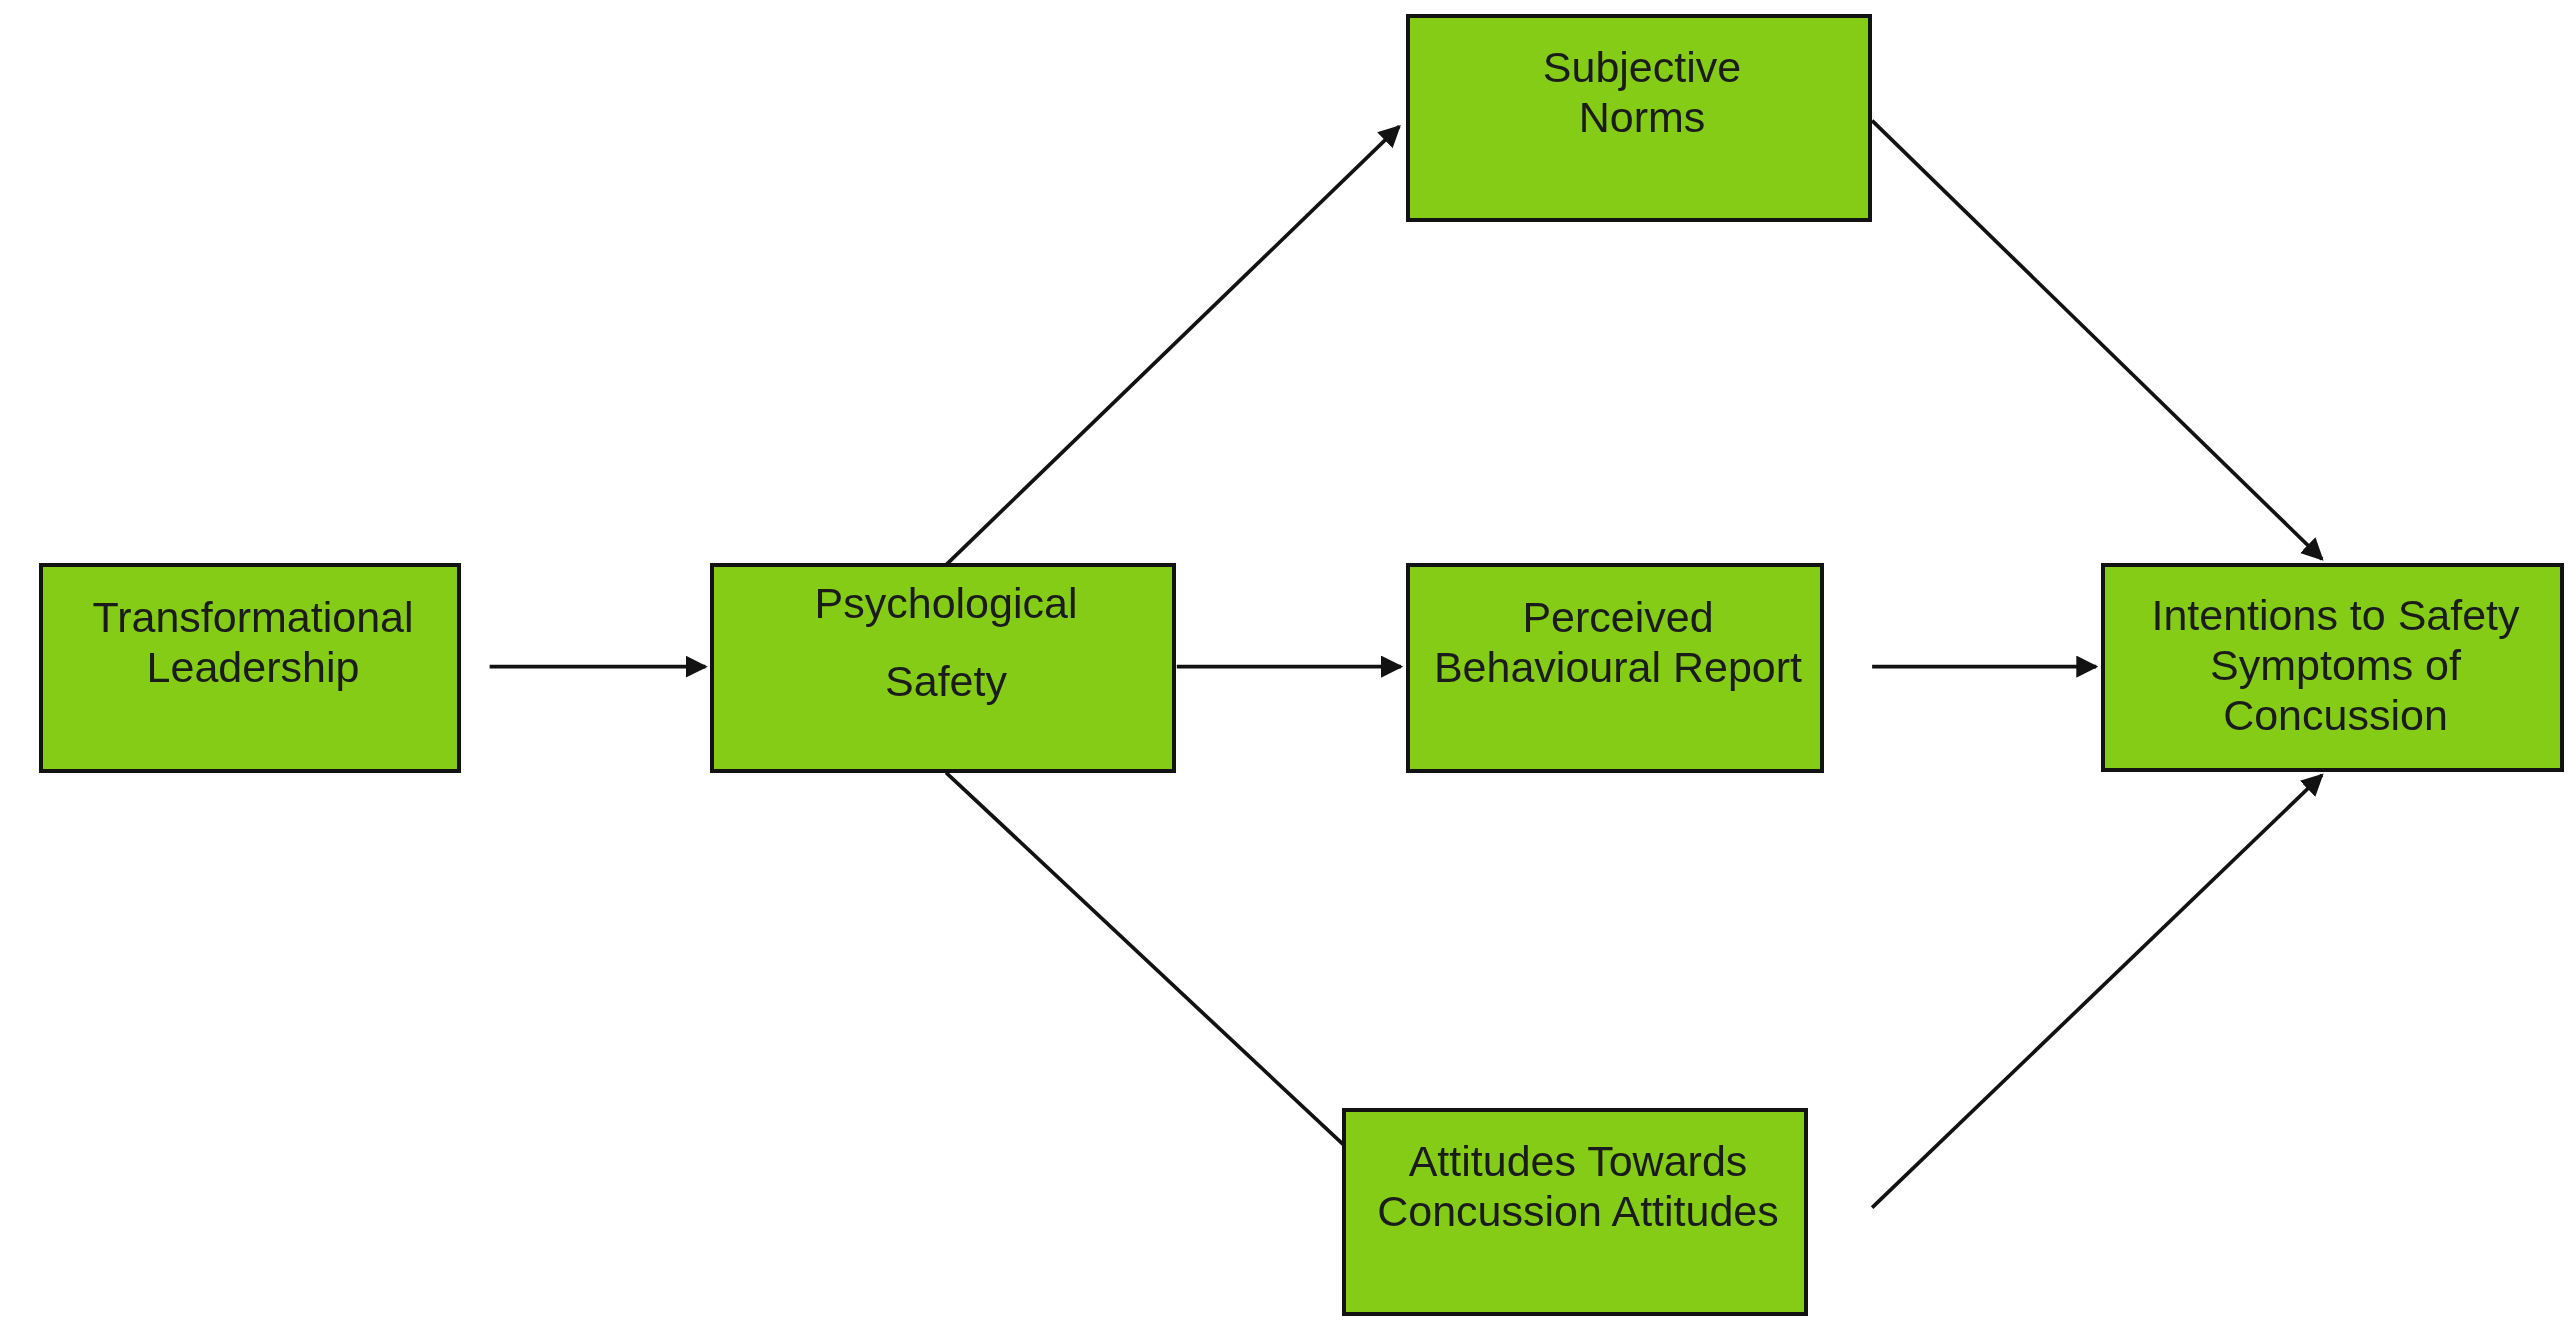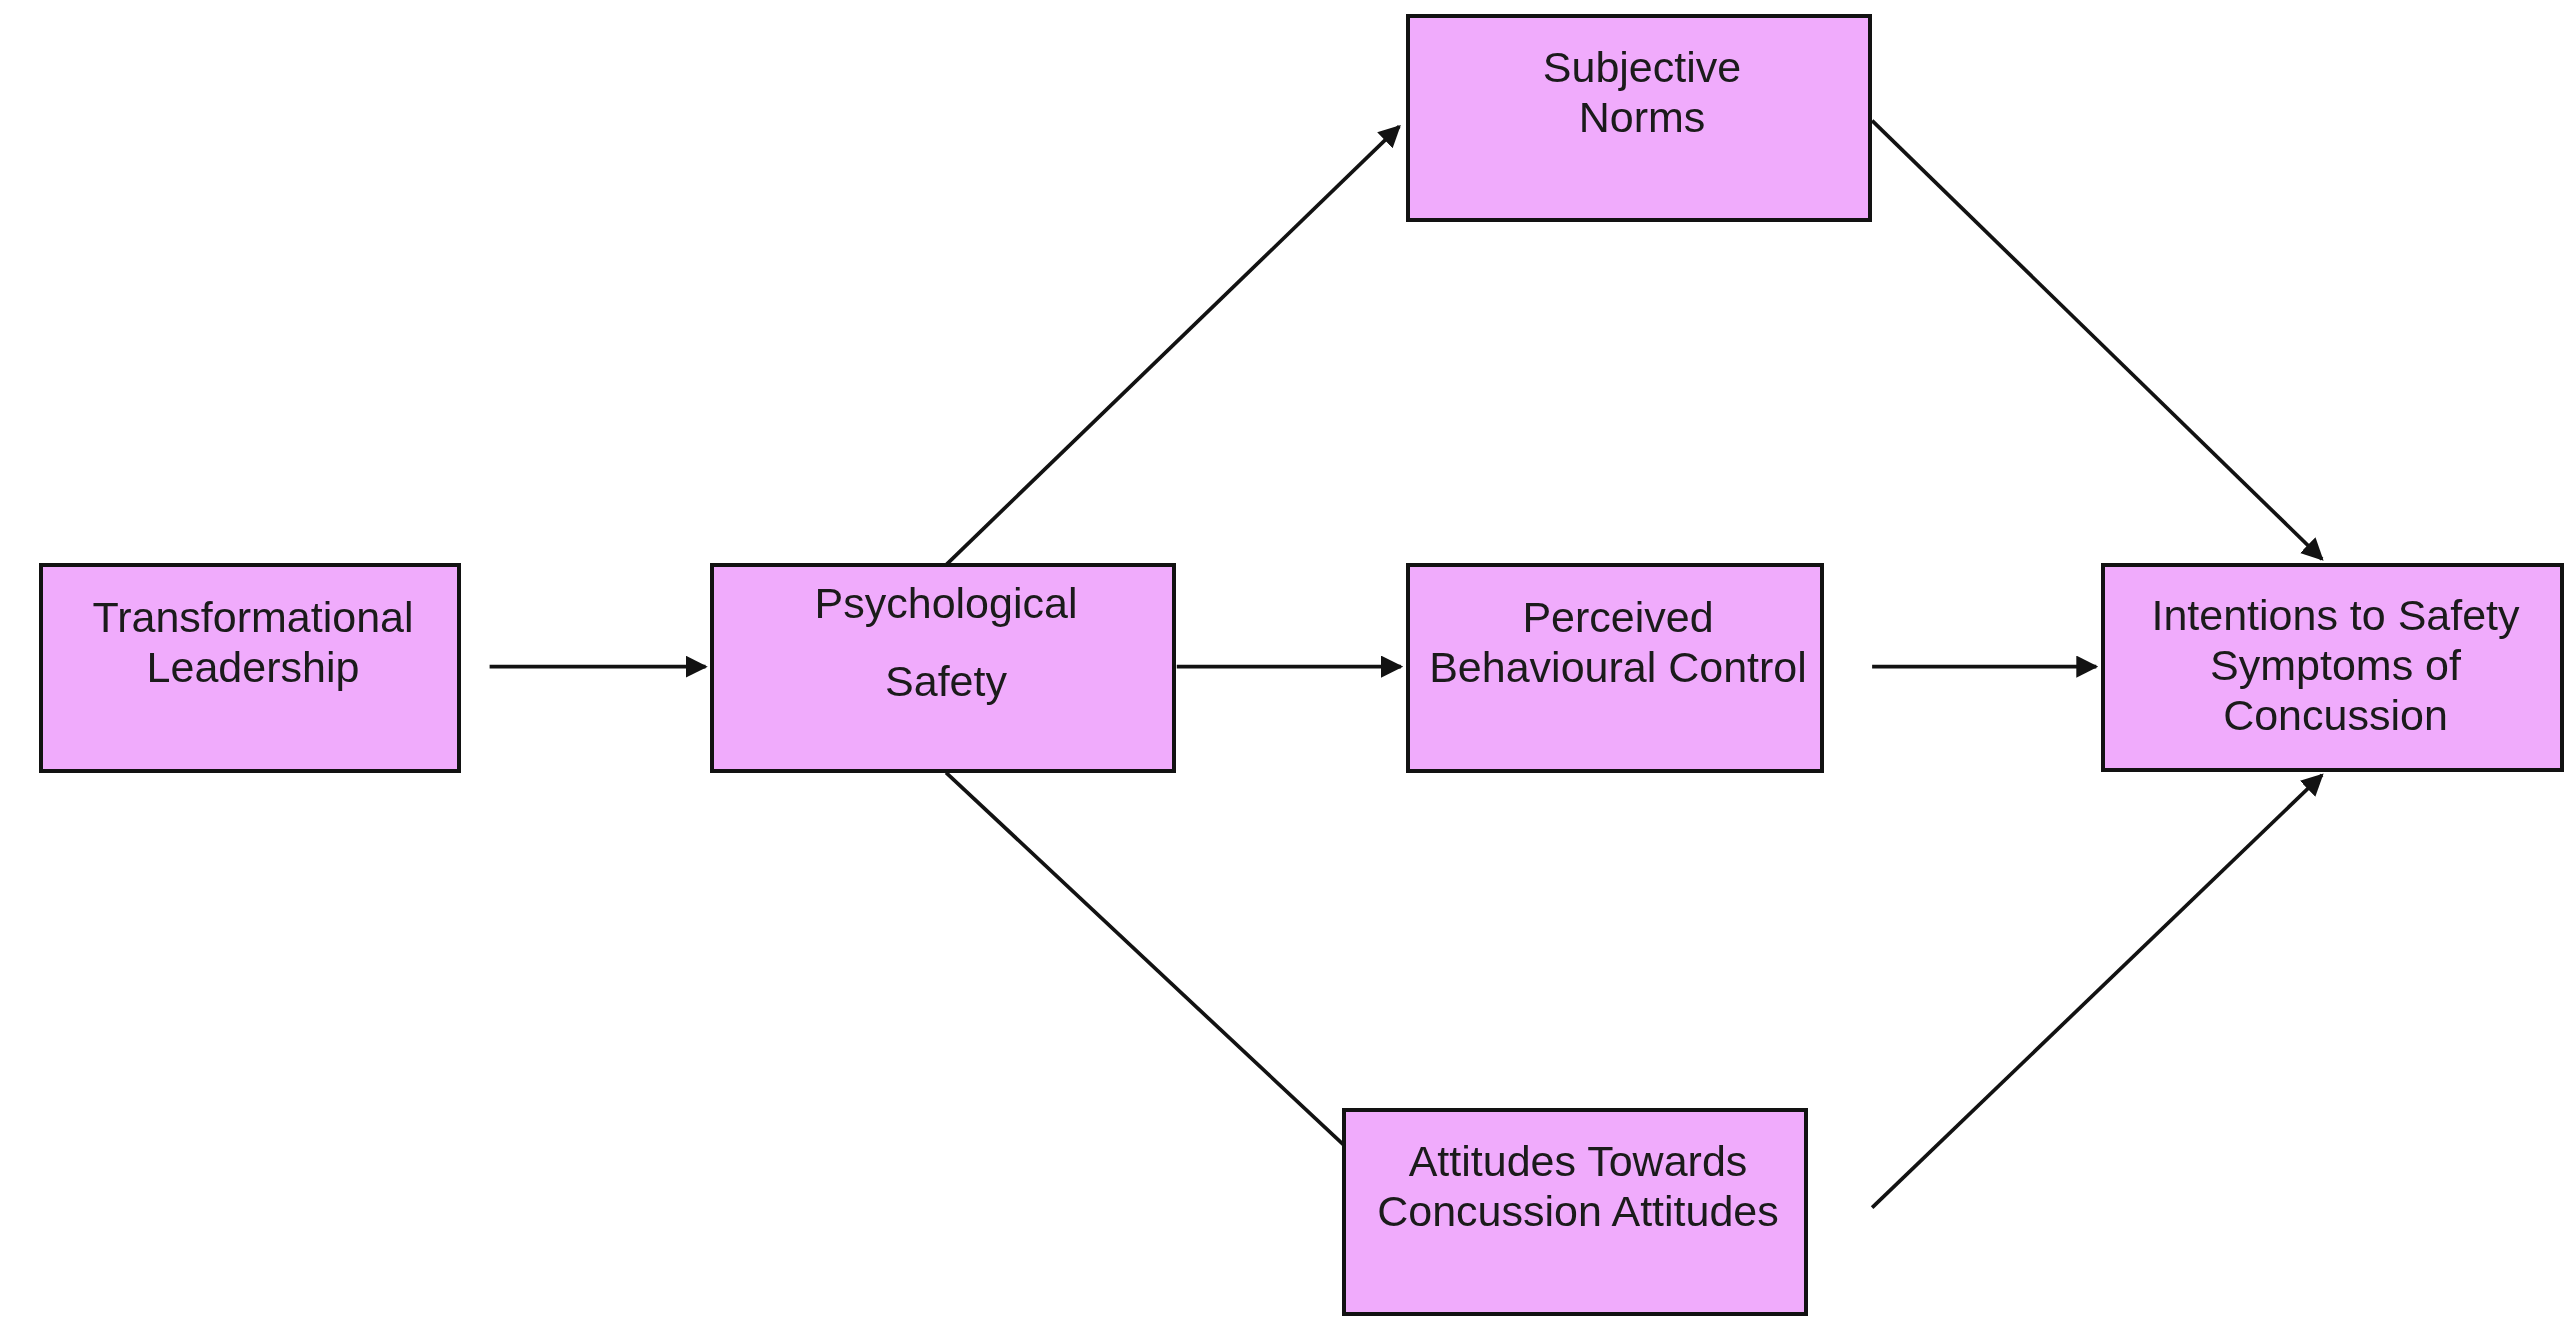--- a/index.html
+++ b/index.html
@@ -23,21 +23,21 @@
     position: absolute;
     left: 0;
     top: 0;
     width: 2576px;
     height: 1339px;
   }
   .node {
     position: absolute;
     box-sizing: border-box;
     border: 4.1px solid #121212;
-    background: #f0abfc;
+    background: #84cc16;
     display: flex;
     flex-direction: column;
     align-items: center;
     justify-content: center;
     text-align: center;
     color: #1b1b1b;
     font-size: 43px;
     line-height: 50px;
     padding-left: 10px;
     padding-right: 4px;
@@ -82,21 +82,21 @@
     <div class="line">Safety</div>
   </div>
 
   <div class="node" style="left:1406px; top:14px; width:466px; height:208px; padding-bottom:53px;">
     <div class="line">Subjective</div>
     <div class="line">Norms</div>
   </div>
 
   <div class="node" style="left:1406px; top:563px; width:418px; height:210px; padding-bottom:53px;">
     <div class="line">Perceived</div>
-    <div class="line">Behavioural Control</div>
+    <div class="line">Behavioural Report</div>
   </div>
 
   <div class="node" style="left:1342px; top:1108px; width:466px; height:208px; padding-bottom:53px;">
     <div class="line">Attitudes Towards</div>
     <div class="line">Concussion Attitudes</div>
   </div>
 
   <div class="node" style="left:2101px; top:563px; width:463px; height:209px; padding-bottom:5px;">
     <div class="line">Intentions to Safety</div>
     <div class="line">Symptoms of</div>

